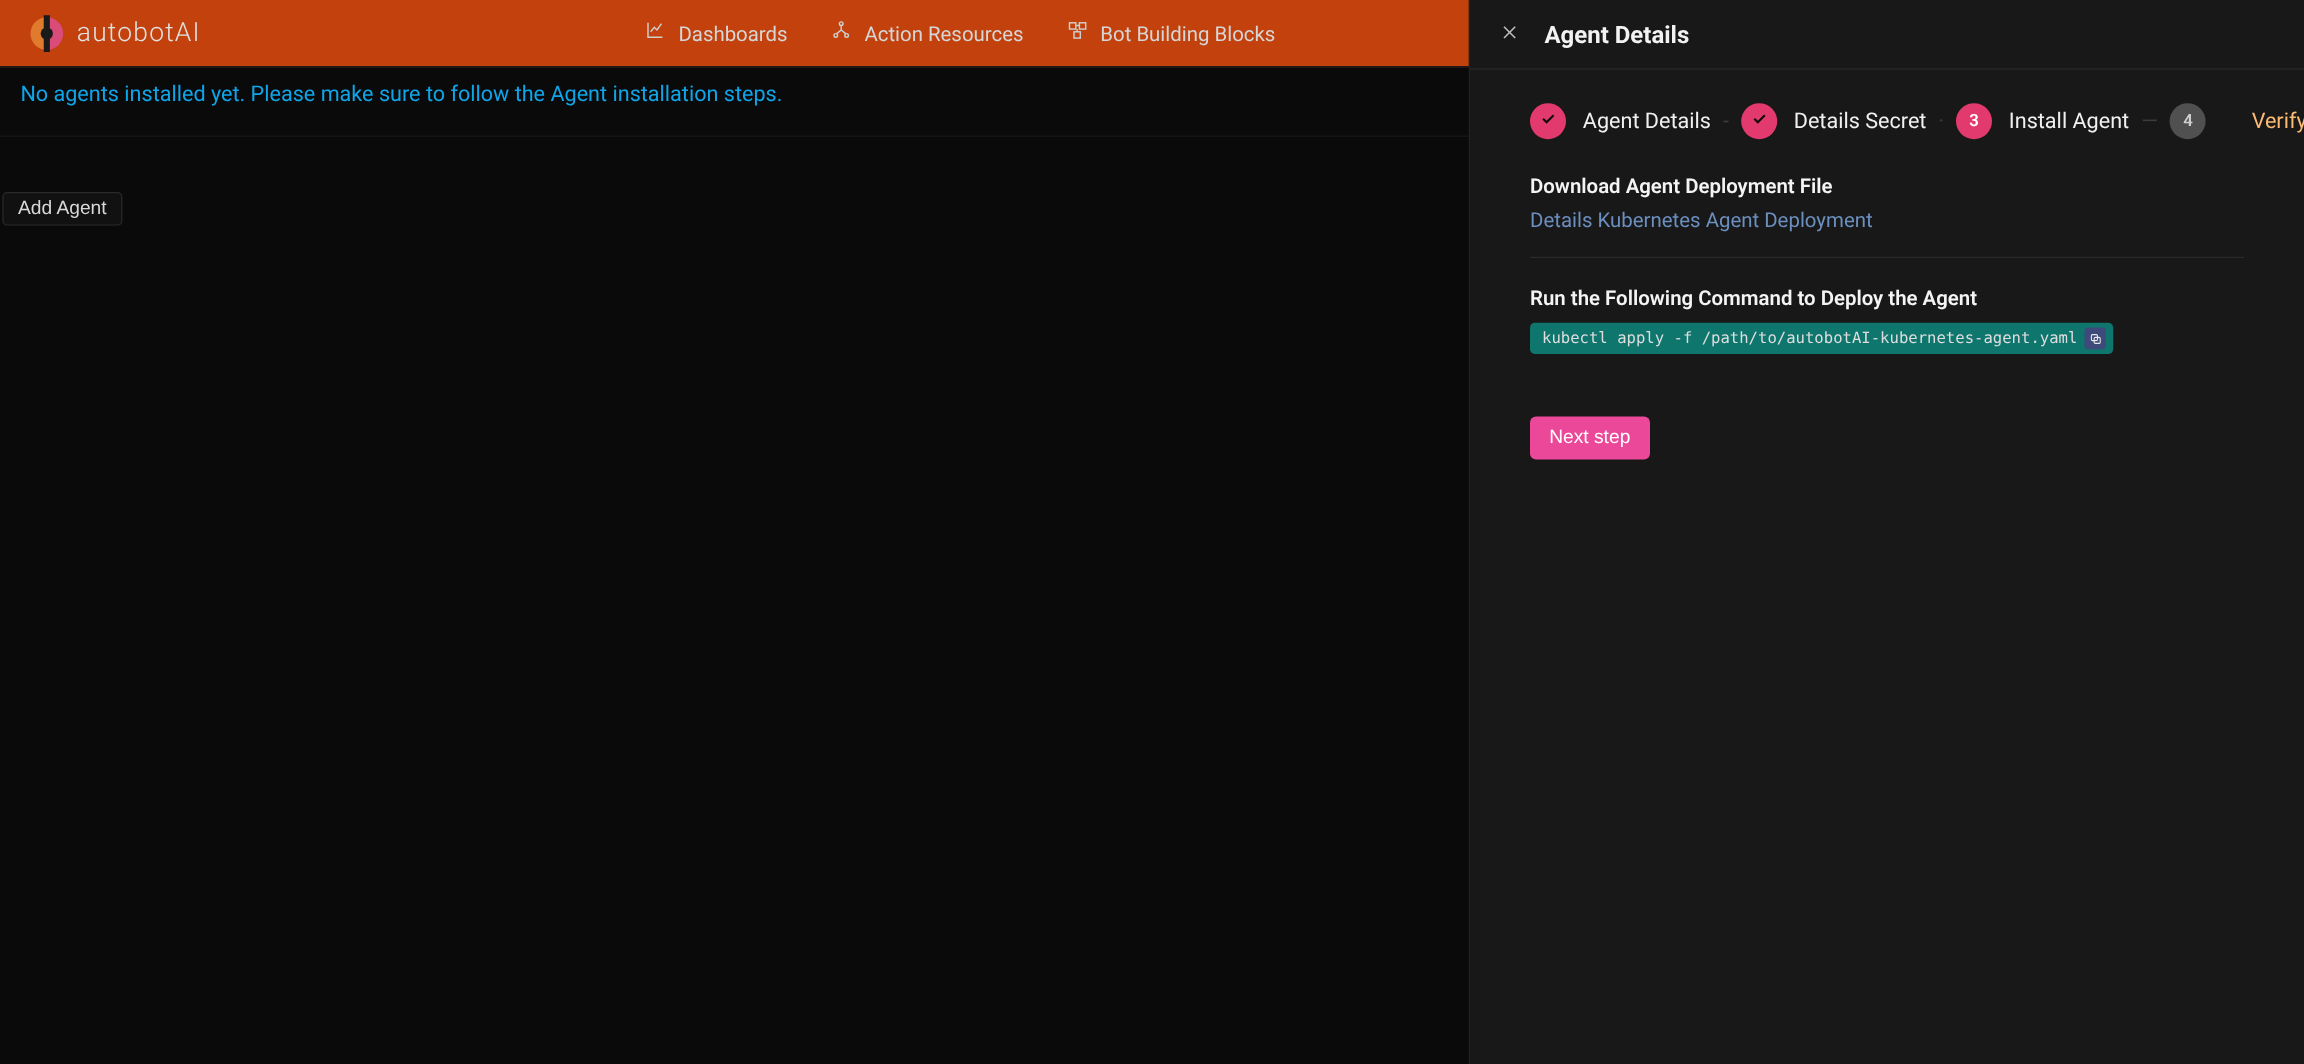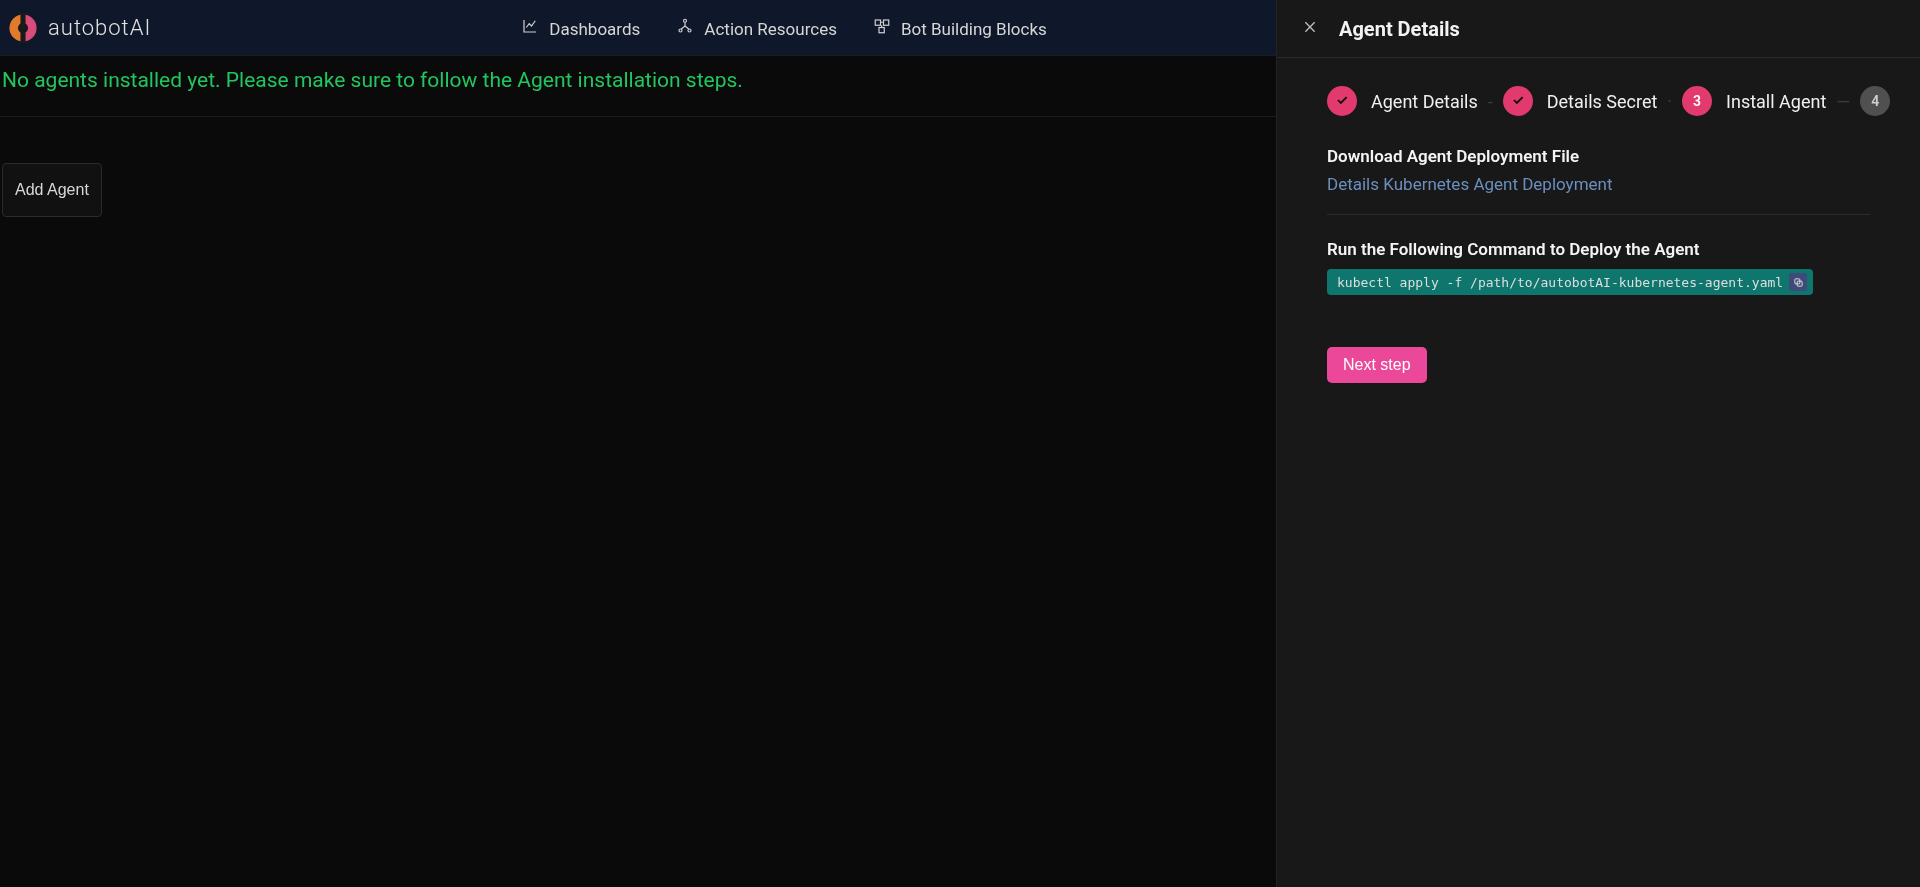--- a/index.html
+++ b/index.html
@@ -11,23 +11,23 @@
   width: 1920px;
   height: 887px;
   position: relative;
 }
 
 
 .topbar {
   height: 56px;
   display: flex;
   align-items: center;
-  padding: 0 4px;
+  padding: 0 20px;
   border-bottom: 1px solid #1c1c1c;
-  background: #0f172a;
+  background: #c2410c;
 }
 .logo {
   display: flex;
   align-items: center;
   gap: 8px;
   padding-left: 2px;
 }
 .logo-mark {
   width: 34px;
   height: 34px;
@@ -56,49 +56,50 @@
   cursor: pointer;
 }
 .nav-item svg { width: 18px; height: 18px; stroke: #d0d0d0; fill: none; stroke-width: 1.6; }
 
 
 .content {
   position: relative;
   height: calc(100% - 56px);
 }
 .notice {
-  color: #22c55e;
-  font-size: 21px;
+  color: #0ea5e9;
+  font-size: 18px;
   padding: 12px 2px 0 2px;
+  margin-left: 15px;
 }
 .add-agent {
   margin: 46px 0 0 2px;
   display: inline-block;
-  padding: 17px 12px;
+  padding: 4px 12px;
   background: #111;
   border: 1px solid #2b2b2b;
   border-radius: 4px;
   color: #d8d8d8;
   font-size: 16px;
   cursor: pointer;
   text-align: center;
 }
 .divider-full {
   border: none;
   border-top: 1px solid #1a1a1a;
   margin-top: 24px;
   width: 100%;
 }
 
 
 .panel {
   position: absolute;
   top: 0;
   right: 0;
-  width: 644px;
+  width: 696px;
   height: 887px;
   background: #181818;
   border-left: 1px solid #222;
   display: flex;
   flex-direction: column;
   z-index: 10;
 }
 .panel-header {
   height: 58px;
   border-bottom: 1px solid #2a2a2a;

